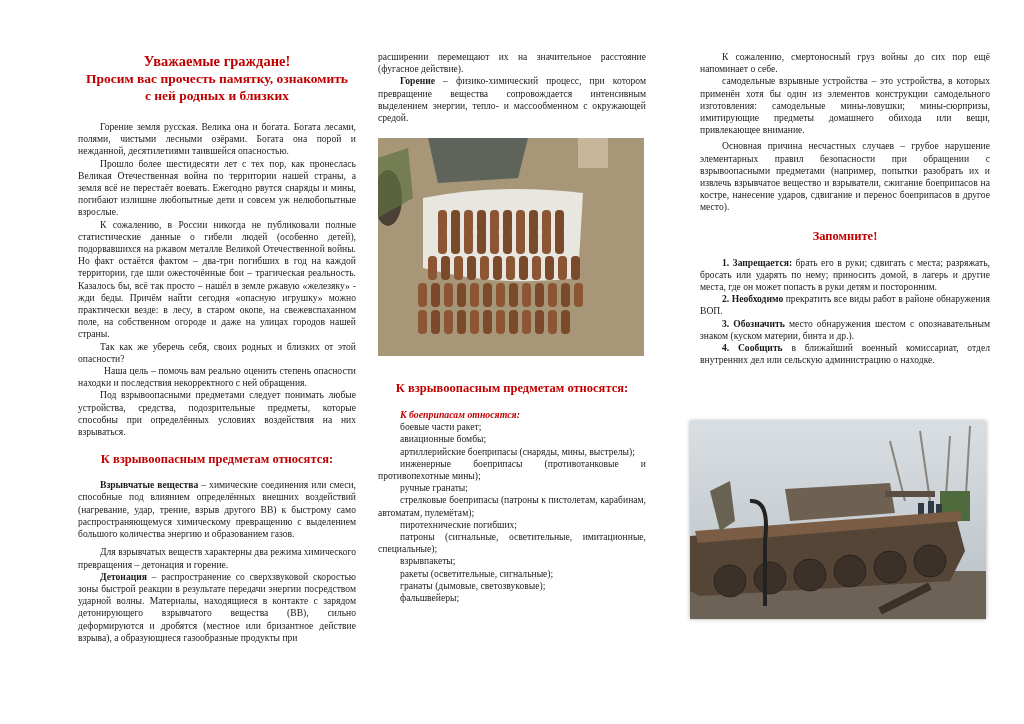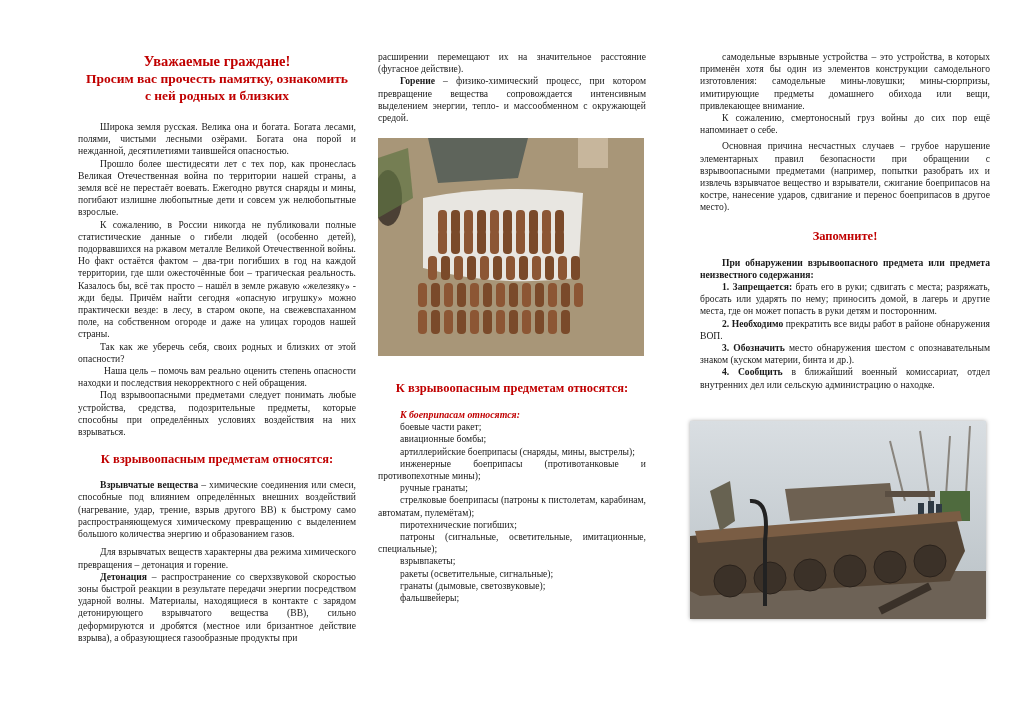--- a/index.html
+++ b/index.html
@@ -24,21 +24,21 @@
 </style>
 </head>
 <body>
 
 <div class="col c1">
   <div style="height:53px"></div>
   <h1 class="title big">Уважаемые граждане!</h1>
   <h2 class="title">Просим вас прочесть памятку, ознакомить</h2>
   <h2 class="title">с ней родных и близких</h2>
   <div style="height:17px"></div>
-  <p>Широка земля русская. Велика она и богата. Богата лесами, полями, чистыми лесными озёрами. Богата она порой и нежданной, десятилетиями таившейся опасностью.</p>
+  <p>Горение земля русская. Велика она и богата. Богата лесами, полями, чистыми лесными озёрами. Богата она порой и нежданной, десятилетиями таившейся опасностью.</p>
   <p>Прошло более шестидесяти лет с тех пор, как пронеслась Великая Отечественная война по территории нашей страны, а земля всё не перестаёт воевать. Ежегодно рвутся снаряды и мины, погибают излишне любопытные дети и совсем уж нелюбопытные взрослые.</p>
   <p>К сожалению, в России никогда не публиковали полные статистические данные о гибели людей (особенно детей), подорвавшихся на ржавом металле Великой Отечественной войны. Но факт остаётся фактом – два-три погибших в год на каждой территории, где шли ожесточённые бои – трагическая реальность. Казалось бы, всё так просто – нашёл в земле ржавую «железяку» - жди беды. Причём найти сегодня «опасную игрушку» можно практически везде: в лесу, в старом окопе, на свежевспаханном поле, на собственном огороде и даже на улицах городов нашей страны.</p>
   <p>Так как же уберечь себя, своих родных и близких от этой опасности?</p>
   <p class="ind2">Наша цель – помочь вам реально оценить степень опасности находки и последствия некорректного с ней обращения.</p>
   <p>Под взрывоопасными предметами следует понимать любые устройства, средства, подозрительные предметы, которые способны при определённых условиях воздействия на них взрываться.</p>
   <div style="height:14px"></div>
   <h3 class="h-red">К взрывоопасным предметам относятся:</h3>
   <div style="height:12px"></div>
   <p><b>Взрывчатые вещества</b><span> – химические соединения или смеси, способные под влиянием определённых внешних воздействий (нагревание, удар, трение, взрыв другого ВВ) к быстрому само распространяющемуся химическому превращению с выделением большого количества энергию и образованием газов.</span></p>
   <div style="height:6px"></div>
@@ -138,28 +138,27 @@
     <p class="li">патроны (сигнальные, осветительные, имитационные, специальные);</p>
     <p class="li">взрывпакеты;</p>
     <p class="li">ракеты (осветительные, сигнальные);</p>
     <p class="li">гранаты (дымовые, светозвуковые);</p>
     <p class="li">фальшвейеры;</p>
   </div>
 </div>
 
 <div class="col c3">
   <div style="height:51px"></div>
+  <p>К сожалению, смертоносный груз войны до сих пор ещё напоминает о себе.</p>
   <p>самодельные взрывные устройства – это устройства, в которых применён хотя бы один из элементов конструкции самодельного изготовления: самодельные мины-ловушки; мины-сюрпризы, имитирующие предметы домашнего обихода или вещи, привлекающее внимание.</p>
-  <p>К сожалению, смертоносный груз войны до сих пор ещё напоминает о себе.</p>
   <div style="height:4px"></div>
   <p>Основная причина несчастных случаев – грубое нарушение элементарных правил безопасности при обращении с взрывоопасными предметами (например, попытки разобрать их и извлечь взрывчатое вещество и взрыватели, сжигание боеприпасов на костре, нанесение ударов, сдвигание и перенос боеприпасов в другое место).</p>
   <div style="height:15px"></div>
   <h3 class="h-red">Запомните!</h3>
   <div style="height:13px"></div>
-  <p><b>При обнаружении взрывоопасного предмета или предмета неизвестного содержания:</b></p>
   <p><b>1. Запрещается:</b><span> брать его в руки; сдвигать с места; разряжать, бросать или ударять по нему; приносить домой, в лагерь и другие места, где он может попасть в руки детям и посторонним.</span></p>
   <p><b>2. Необходимо</b><span> прекратить все виды работ в районе обнаружения ВОП.</span></p>
   <p><b>3. Обозначить</b><span> место обнаружения шестом с опознавательным знаком (куском материи, бинта и др.).</span></p>
   <p><b>4. Сообщить</b><span> в ближайший военный комиссариат, отдел внутренних дел или сельскую администрацию о находке.</span></p>
 </div>
 
 <div class="photo photo2" title="Rusted WWII tank recovered from a river, soldier standing on it">
   <svg width="296" height="198" viewBox="0 0 296 198">
     <defs>
       <linearGradient id="sky" x1="0" y1="0" x2="0" y2="1">

